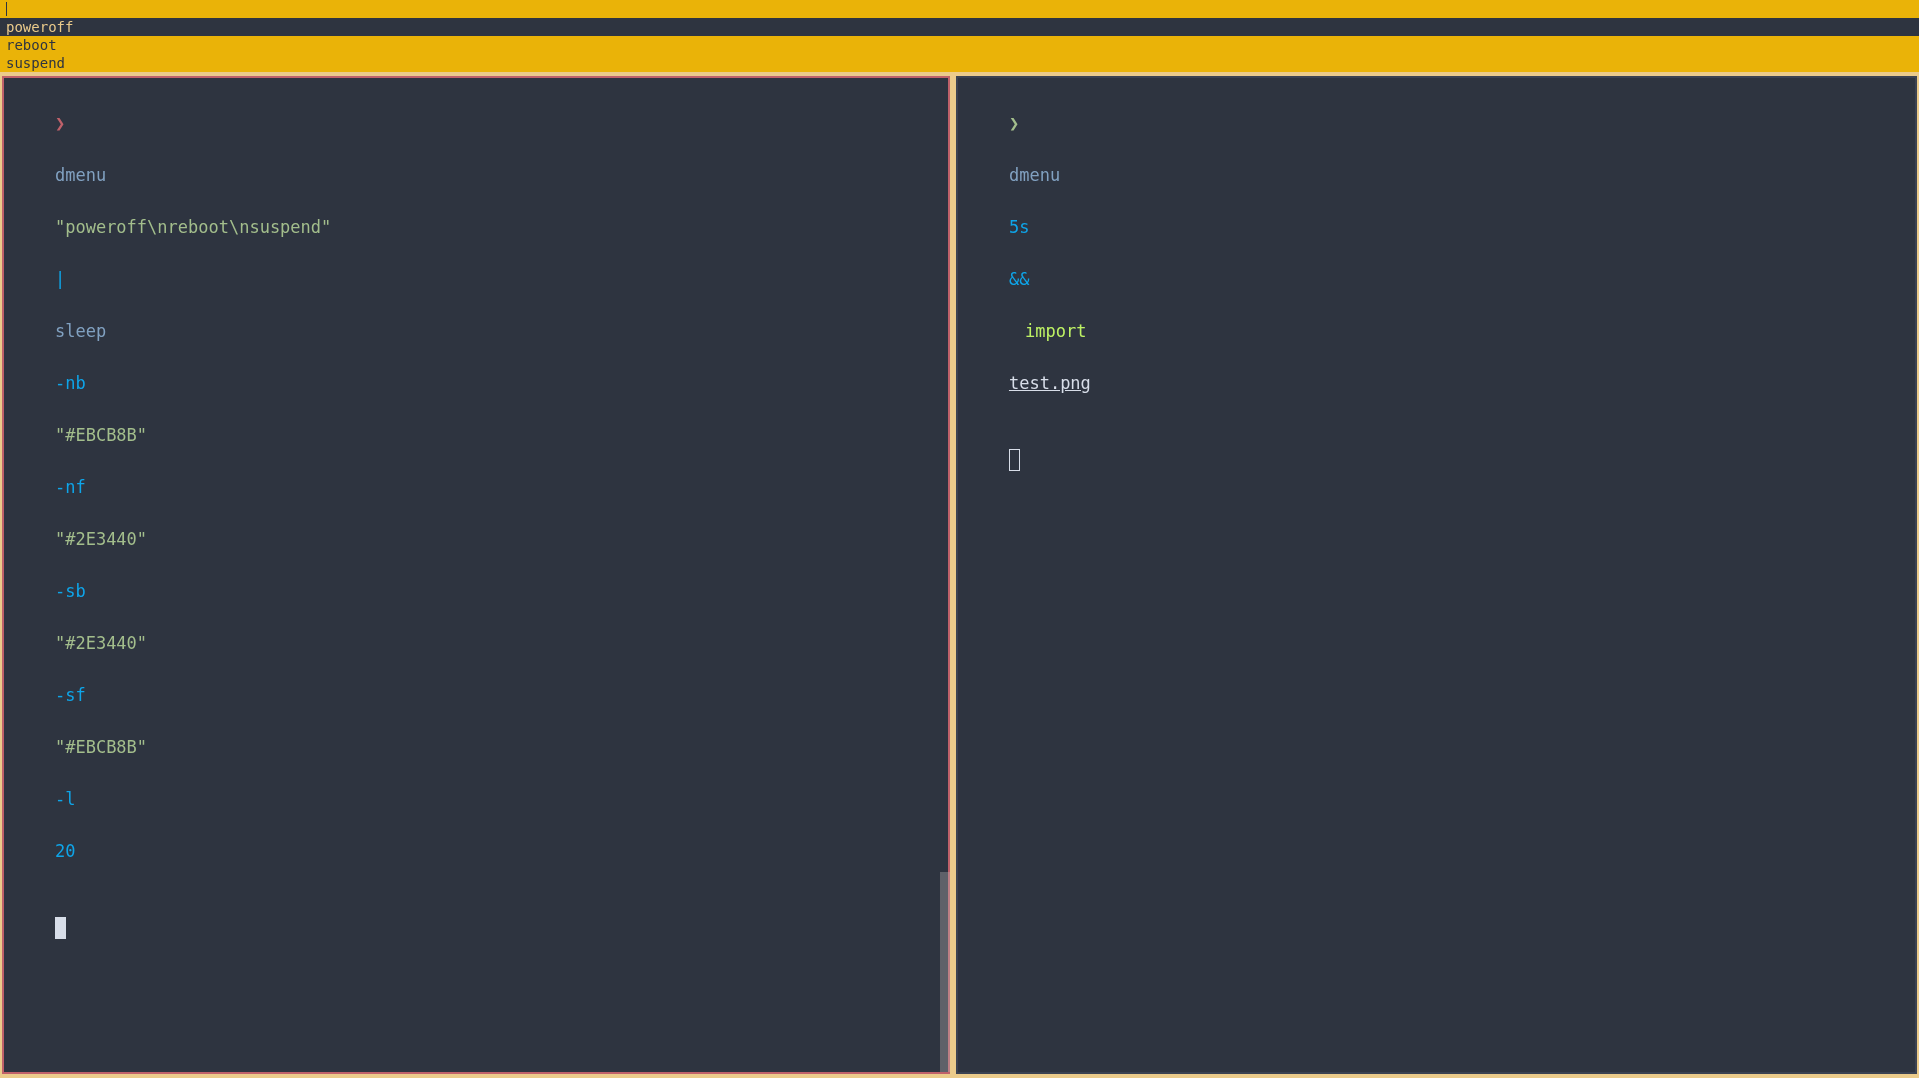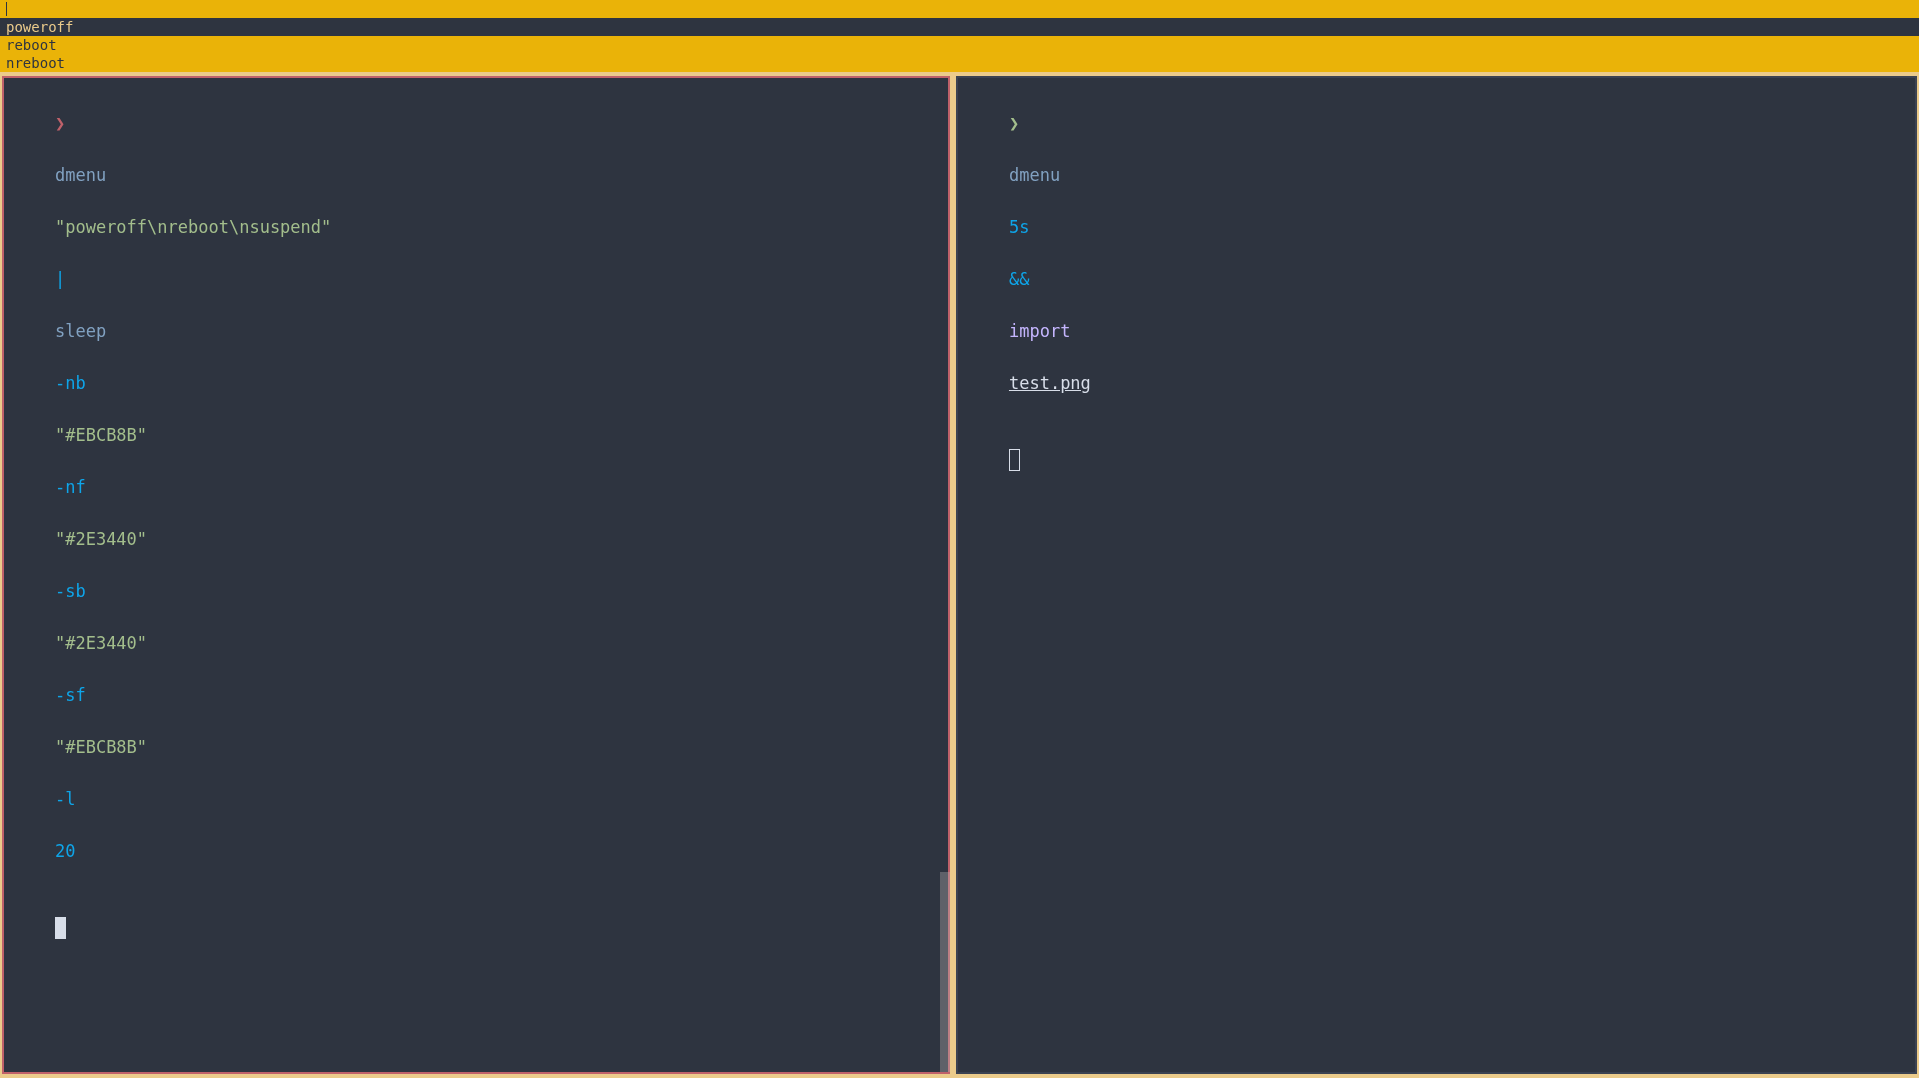--- a/index.html
+++ b/index.html
@@ -81,21 +81,21 @@
   .term-right {
     flex: 1;
     border-color: #3B4252;
   }
 
   .prompt-red   { color: #BF616A; font-weight: bold; }
   .prompt-green { color: #A3BE8C; font-weight: bold; }
   .tok-cmd      { color: #81A1C1; }
   .tok-str      { color: #A3BE8C; }
   .tok-op       { color: #0ea5e9; }
-  .tok-kw       { color: #c4b5fd; }
+  .tok-kw       { color: #bef264; margin-left: 16px; }
   .tok-link     { color: #D8DEE9; text-decoration: underline; margin-top: 29px; }
 
   .caret-block {
     display: inline-block;
     width: 11px;
     height: 22px;
     vertical-align: -4px;
   }
   .caret-solid  { background: #D8DEE9; }
   .caret-hollow { border: 1px solid #D8DEE9; }
@@ -109,21 +109,21 @@
     <span class="dmenu-input-cursor"></span>
     <span></span>
   </div>
   <div class="dmenu-item selected">
     <span>poweroff</span>
   </div>
   <div class="dmenu-item">
     <span>reboot</span>
   </div>
   <div class="dmenu-item">
-    <span>nreboot</span>
+    <span>suspend</span>
   </div>
 </div>
 
 <div class="tiles">
 
   <div class="term term-left">
     <span class="prompt-red">❯</span>
     <span> </span>
     <span class="tok-cmd">dmenu</span>
     <span> </span>

